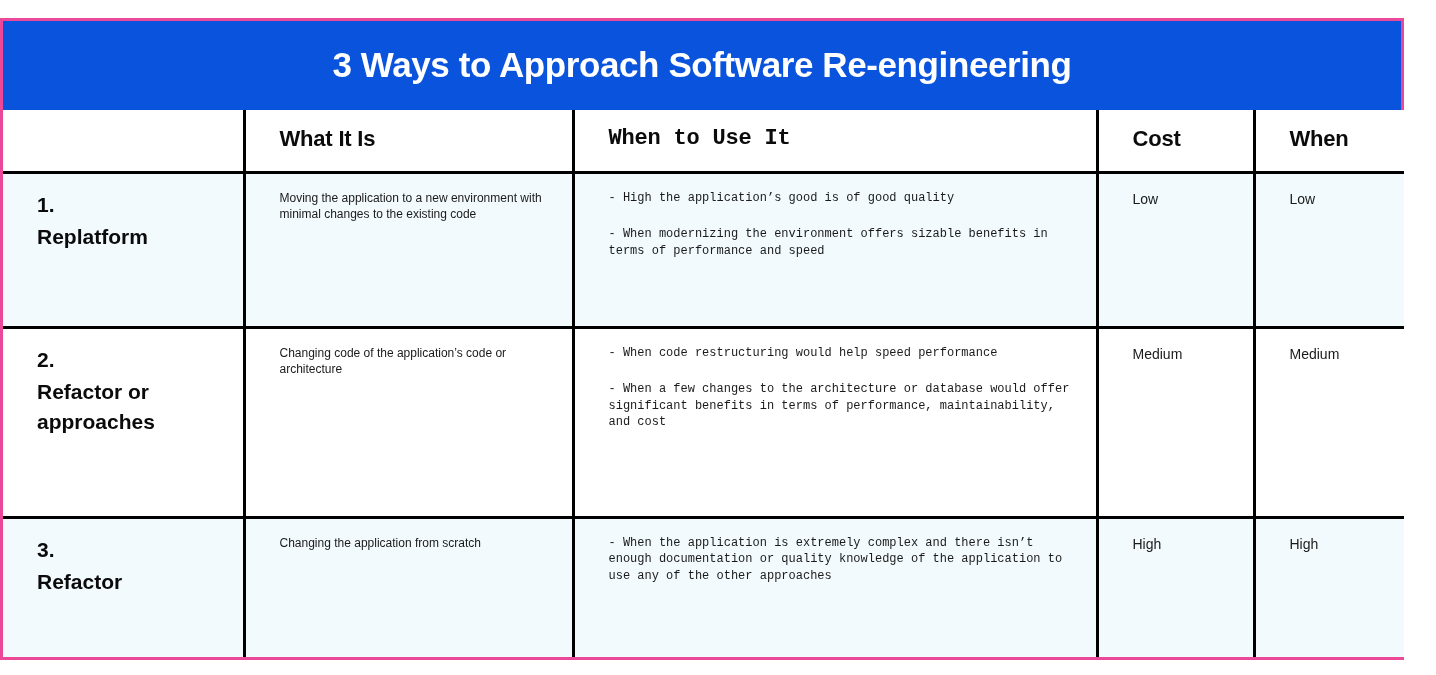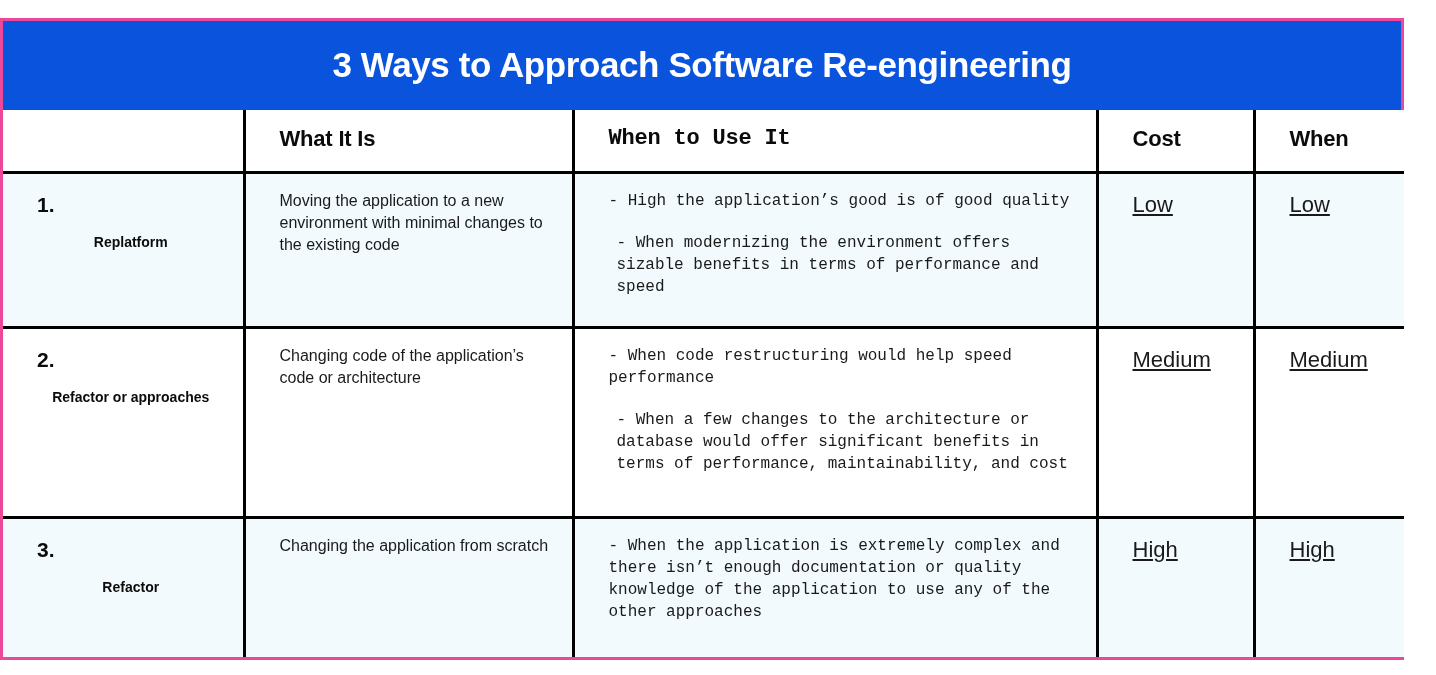--- a/index.html
+++ b/index.html
@@ -100,43 +100,40 @@
   tbody tr.plain  td { background: #ffffff; }
 
   .approach-num {
     font-size: 21px;
     font-weight: bold;
     color: #0b0b0b;
     line-height: 1.45;
     margin: 0 0 2px 0;
   }
   .approach-name {
-    font-size: 14px;
+    font-size: 21px;
     font-weight: bold;
     color: #0b0b0b;
     line-height: 1.45;
-    margin: 12px;
-    text-align: center;
+    margin: 0;
   }
 
   .cell-text {
-    font-size: 16px;
+    font-size: 12px;
     color: #1a1a1a;
     line-height: 1.38;
     margin: 0;
   }
   .cell-text + .cell-text {
     margin-top: 20px;
-    margin-left: 8px;
   }
   .scalar {
-    font-size: 22px;
+    font-size: 14px;
     color: #1a1a1a;
     line-height: 1.38;
-    text-decoration: underline;
   }
 
   
   tr.row-1 td { height: 155px; }
   tr.row-2 td { height: 190px; }
   tr.row-3 td { height: 140px; }
 </style>
 </head>
 <body>
 

